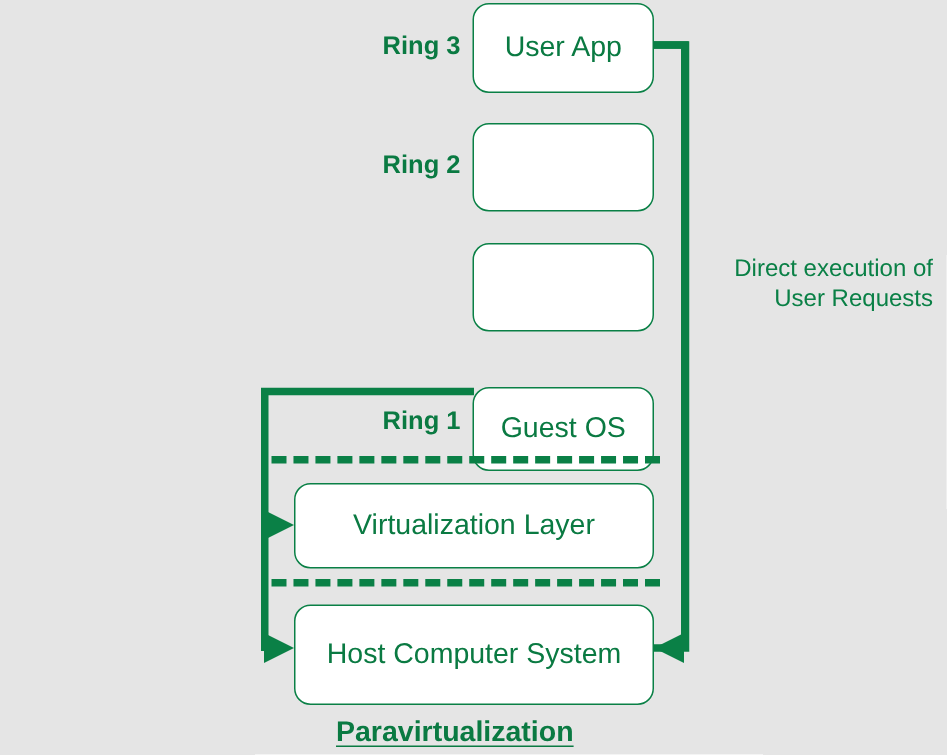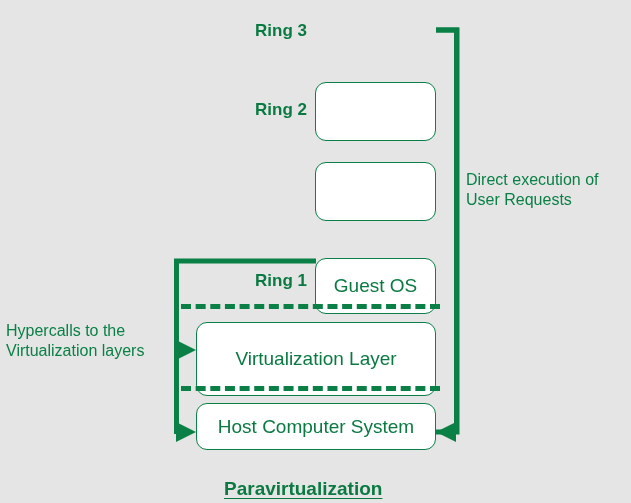--- a/index.html
+++ b/index.html
@@ -52,21 +52,21 @@
   .dashed-sep {
     position: absolute;
     height: 0;
     border-top: 5px dashed #0a8046;
   }
   .side-label {
     position: absolute;
     color: #0a8046;
     font-size: 16px;
     line-height: 1.25;
-    text-align: left;
+    text-align: right;
     white-space: pre-line;
   }
   .diagram-title {
     position: absolute;
     font-weight: bold;
     font-size: 19px;
     color: #0a7a42;
     text-decoration: underline;
     text-underline-offset: 3px;
     white-space: nowrap;
@@ -95,48 +95,49 @@
 
     <line x1="316" y1="261" x2="174" y2="261" stroke="#0a8046" stroke-width="5"></line>
     <line x1="176.5" y1="259" x2="176.5" y2="434" stroke="#0a8046" stroke-width="5"></line>
     <line x1="176" y1="350.5" x2="186" y2="350.5" stroke="#0a8046" stroke-width="5"></line>
     <polygon points="196,350 176,340 176,360" fill="#0a8046"></polygon>
     <line x1="176" y1="432.5" x2="186" y2="432.5" stroke="#0a8046" stroke-width="5"></line>
     <polygon points="196,432 176,422 176,442" fill="#0a8046"></polygon>
   </svg>
 
   <div class="ring-label" style="left:213px; top:22px; width:94px;">Ring 3</div>
+  <div class="ring-box" style="left:315px; top:2px; width:121px; height:60px;">
+    <span>User App</span>
+  </div>
 
   <div class="ring-label" style="left:213px; top:101px; width:94px;">Ring 2</div>
   <div class="ring-box" style="left:315px; top:82px; width:121px; height:59px;">
     <span></span>
   </div>
 
   <div class="ring-box" style="left:315px; top:162px; width:121px; height:59px;">
     <span></span>
   </div>
 
   <div class="ring-label" style="left:213px; top:272px; width:94px;">Ring 1</div>
   <div class="ring-box" style="left:315px; top:243px; width:121px; height:56px;margin-top:15px;">
     <span>Guest OS</span>
   </div>
 
   <div class="dashed-sep" style="left:181px; top:304px; width:259px;"></div>
 
-  <div class="wide-box" style="left:196px; top:322px; width:240px; height:74px;">
+  <div class="wide-box" style="left:196px; top:322px; width:240px; height:57px;">
     <span>Virtualization Layer</span>
   </div>
 
   <div class="dashed-sep" style="left:181px; top:386px; width:259px;"></div>
 
-  <div class="wide-box" style="left:196px; top:403px; width:240px; height:47px;">
+  <div class="wide-box" style="left:196px; top:403px; width:240px; height:67px;">
     <span>Host Computer System</span>
   </div>
 
   <div class="side-label" style="left:466px; top:170px; width:156px;">Direct execution of
 User Requests</div>
 
-  <div class="side-label" style="left:6px; top:321px; width:168px;">Hypercalls to the
-Virtualization layers</div>
 
   <div class="diagram-title" style="left:224px; top:478px;">Paravirtualization</div>
 
 </div>
 
 </body></html>

